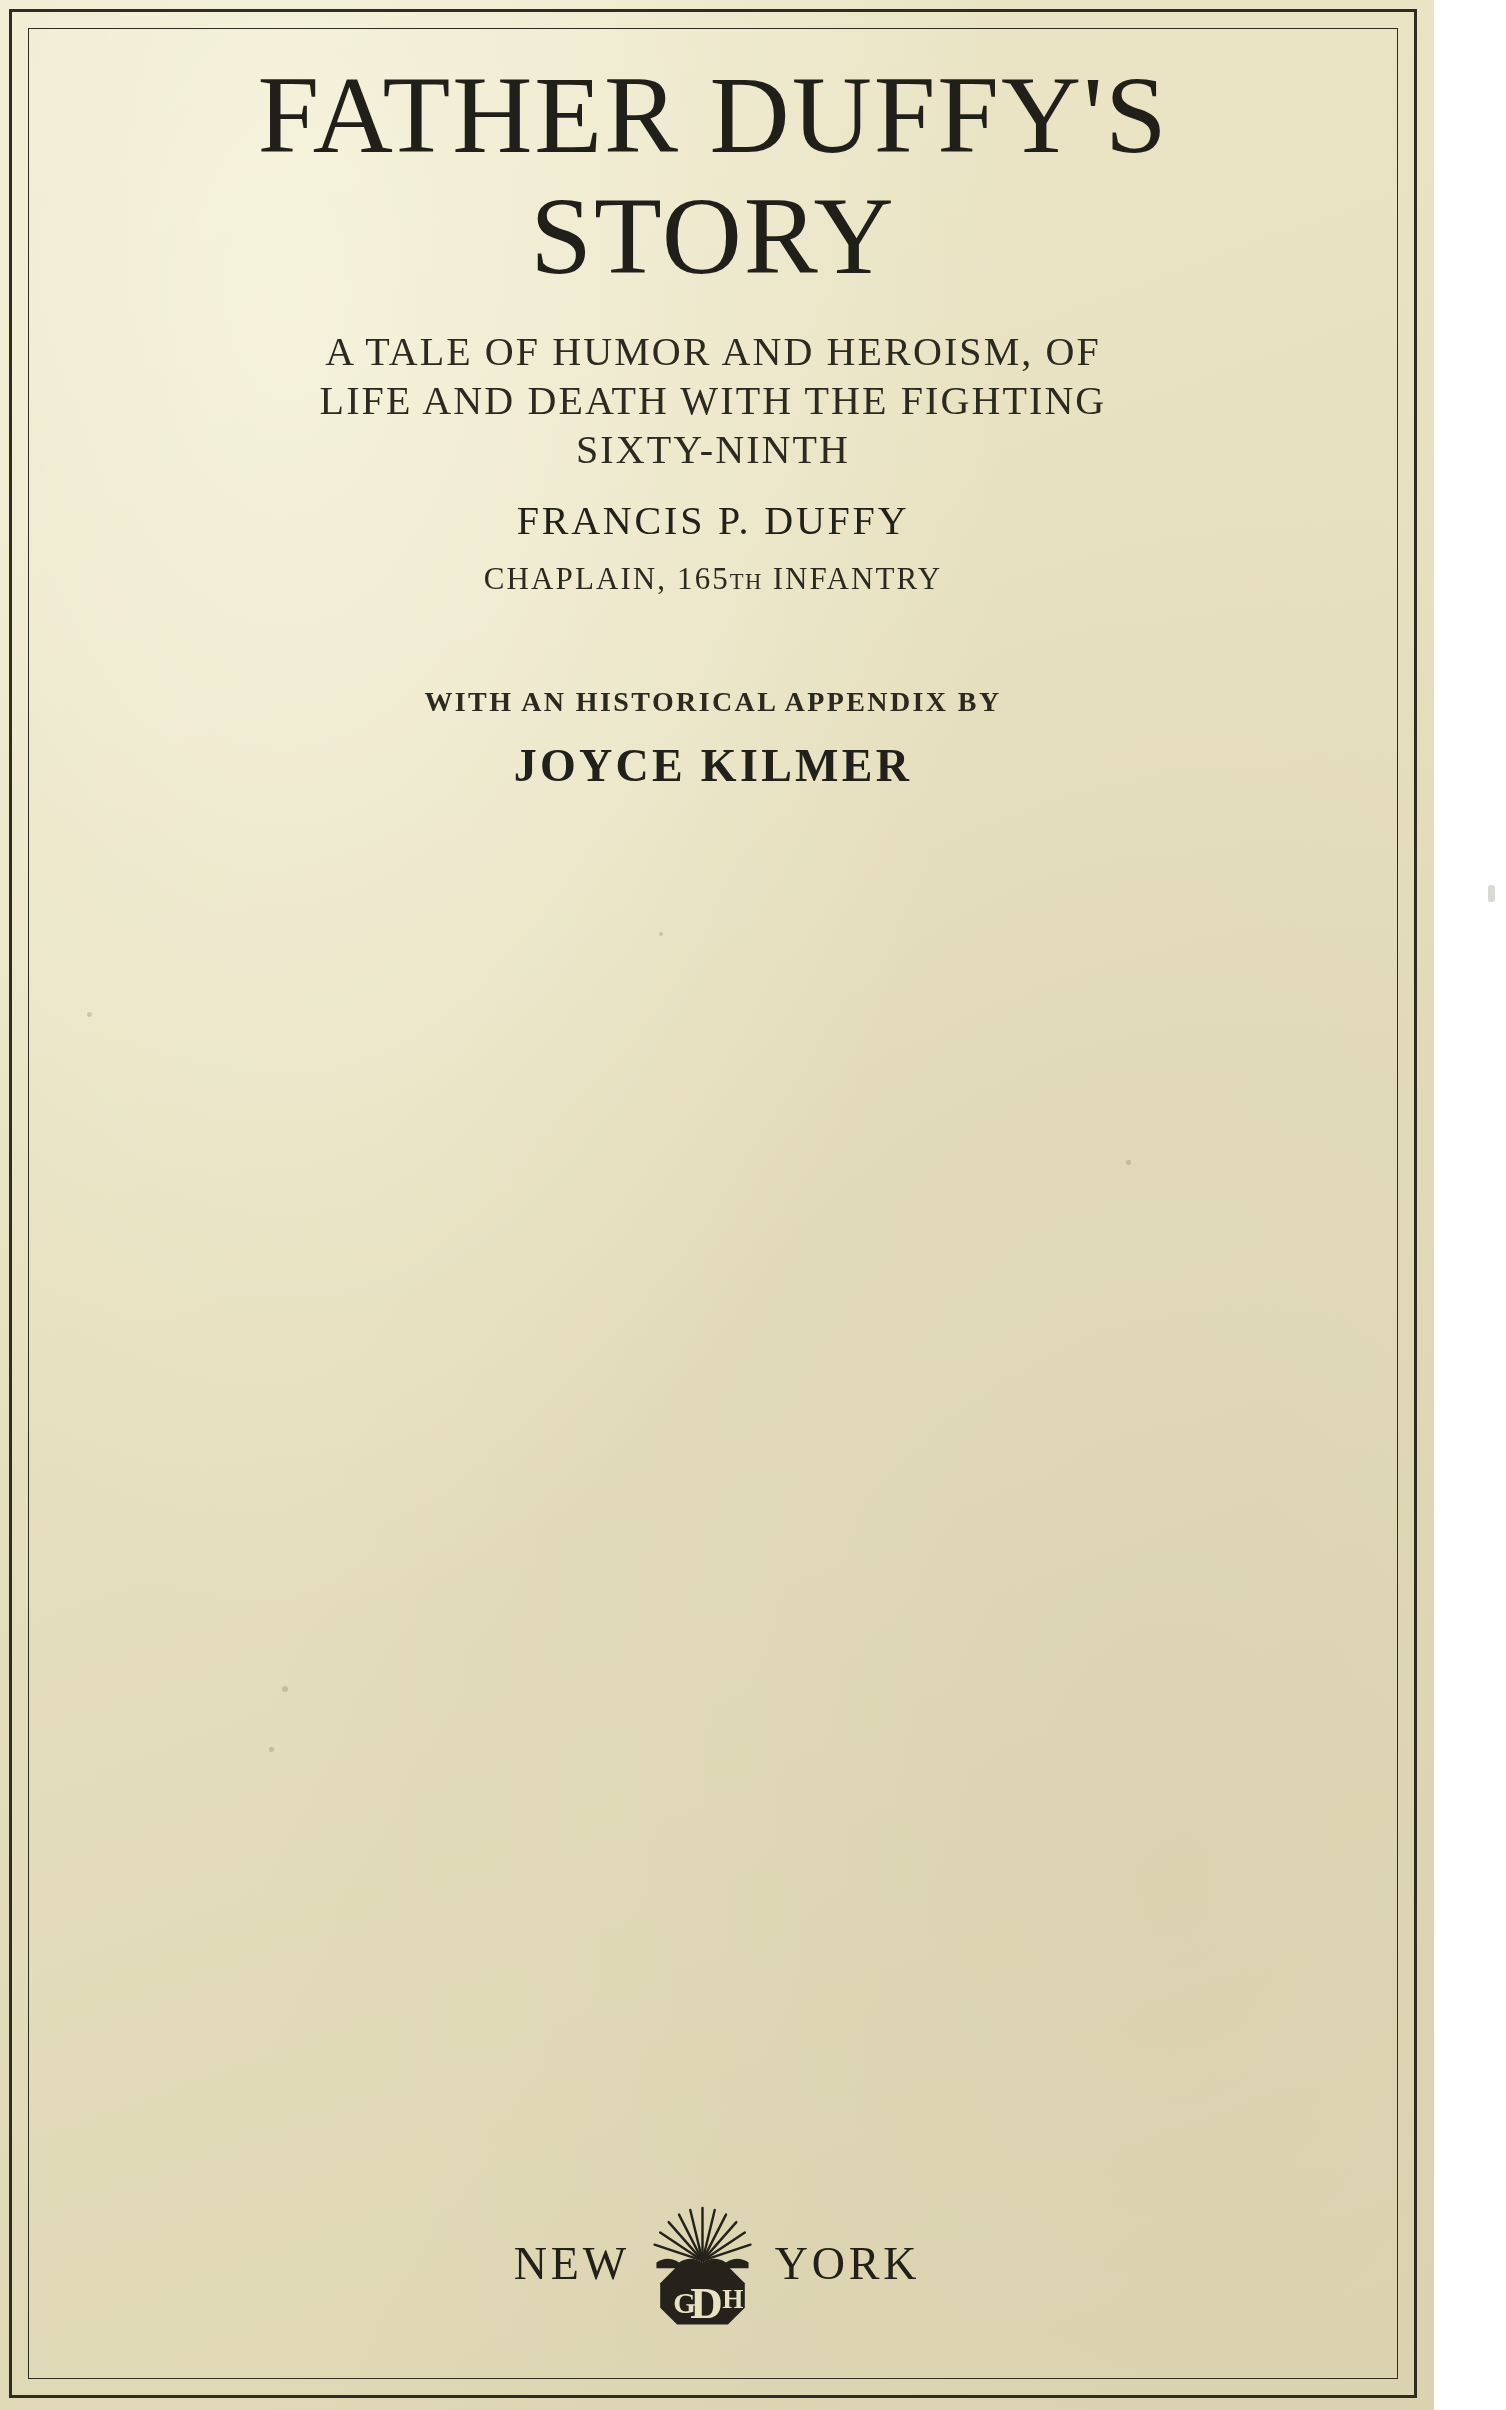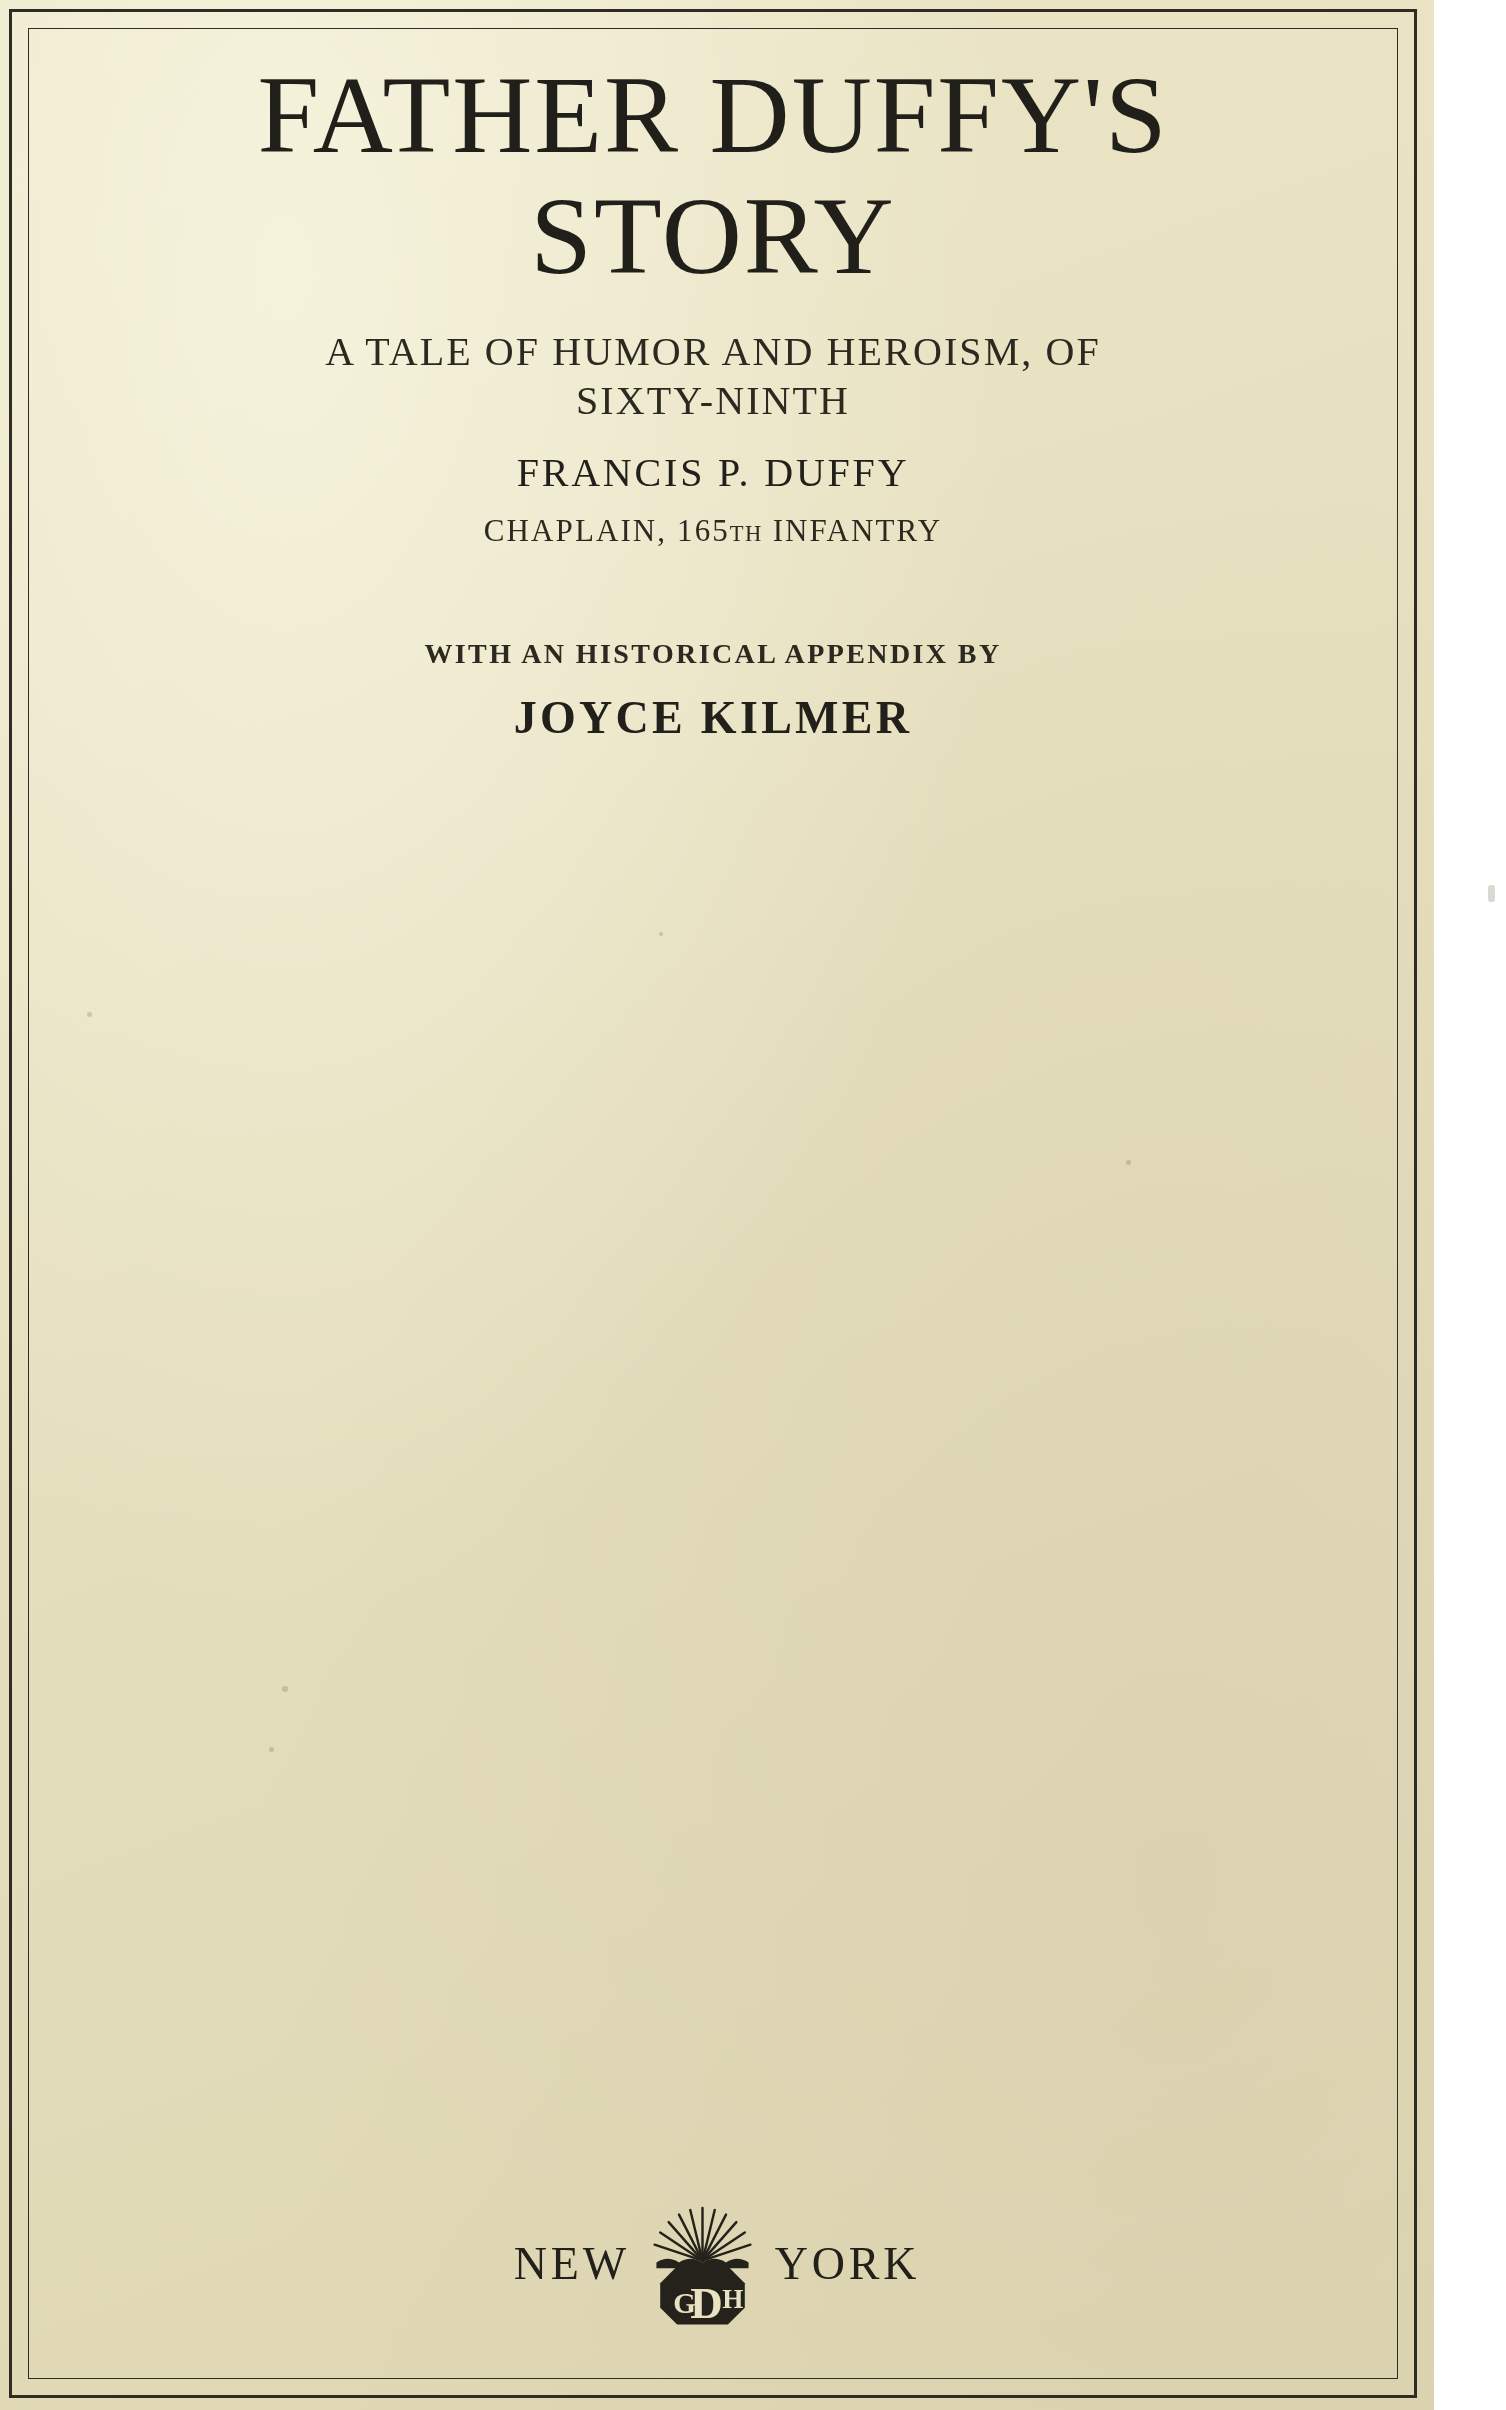--- a/index.html
+++ b/index.html
@@ -190,20 +190,21 @@
 
   <div class="content">
 
     <h1 class="title">
       <span>FATHER DUFFY'S</span>
       <span class="title-line2">STORY</span>
     </h1>
 
     <div class="subtitle">
       <span class="sl">A TALE OF HUMOR AND HEROISM, OF</span>
+      <span class="sl">LIFE AND DEATH WITH THE FIGHTING</span>
       <span class="sl">SIXTY-NINTH</span>
     </div>
 
 
     <div class="author">FRANCIS P. DUFFY</div>
 
     <div class="author-role">
       <span>CHAPLAIN, 165</span><span class="sm">TH</span><span> INFANTRY</span>
     </div>
 

